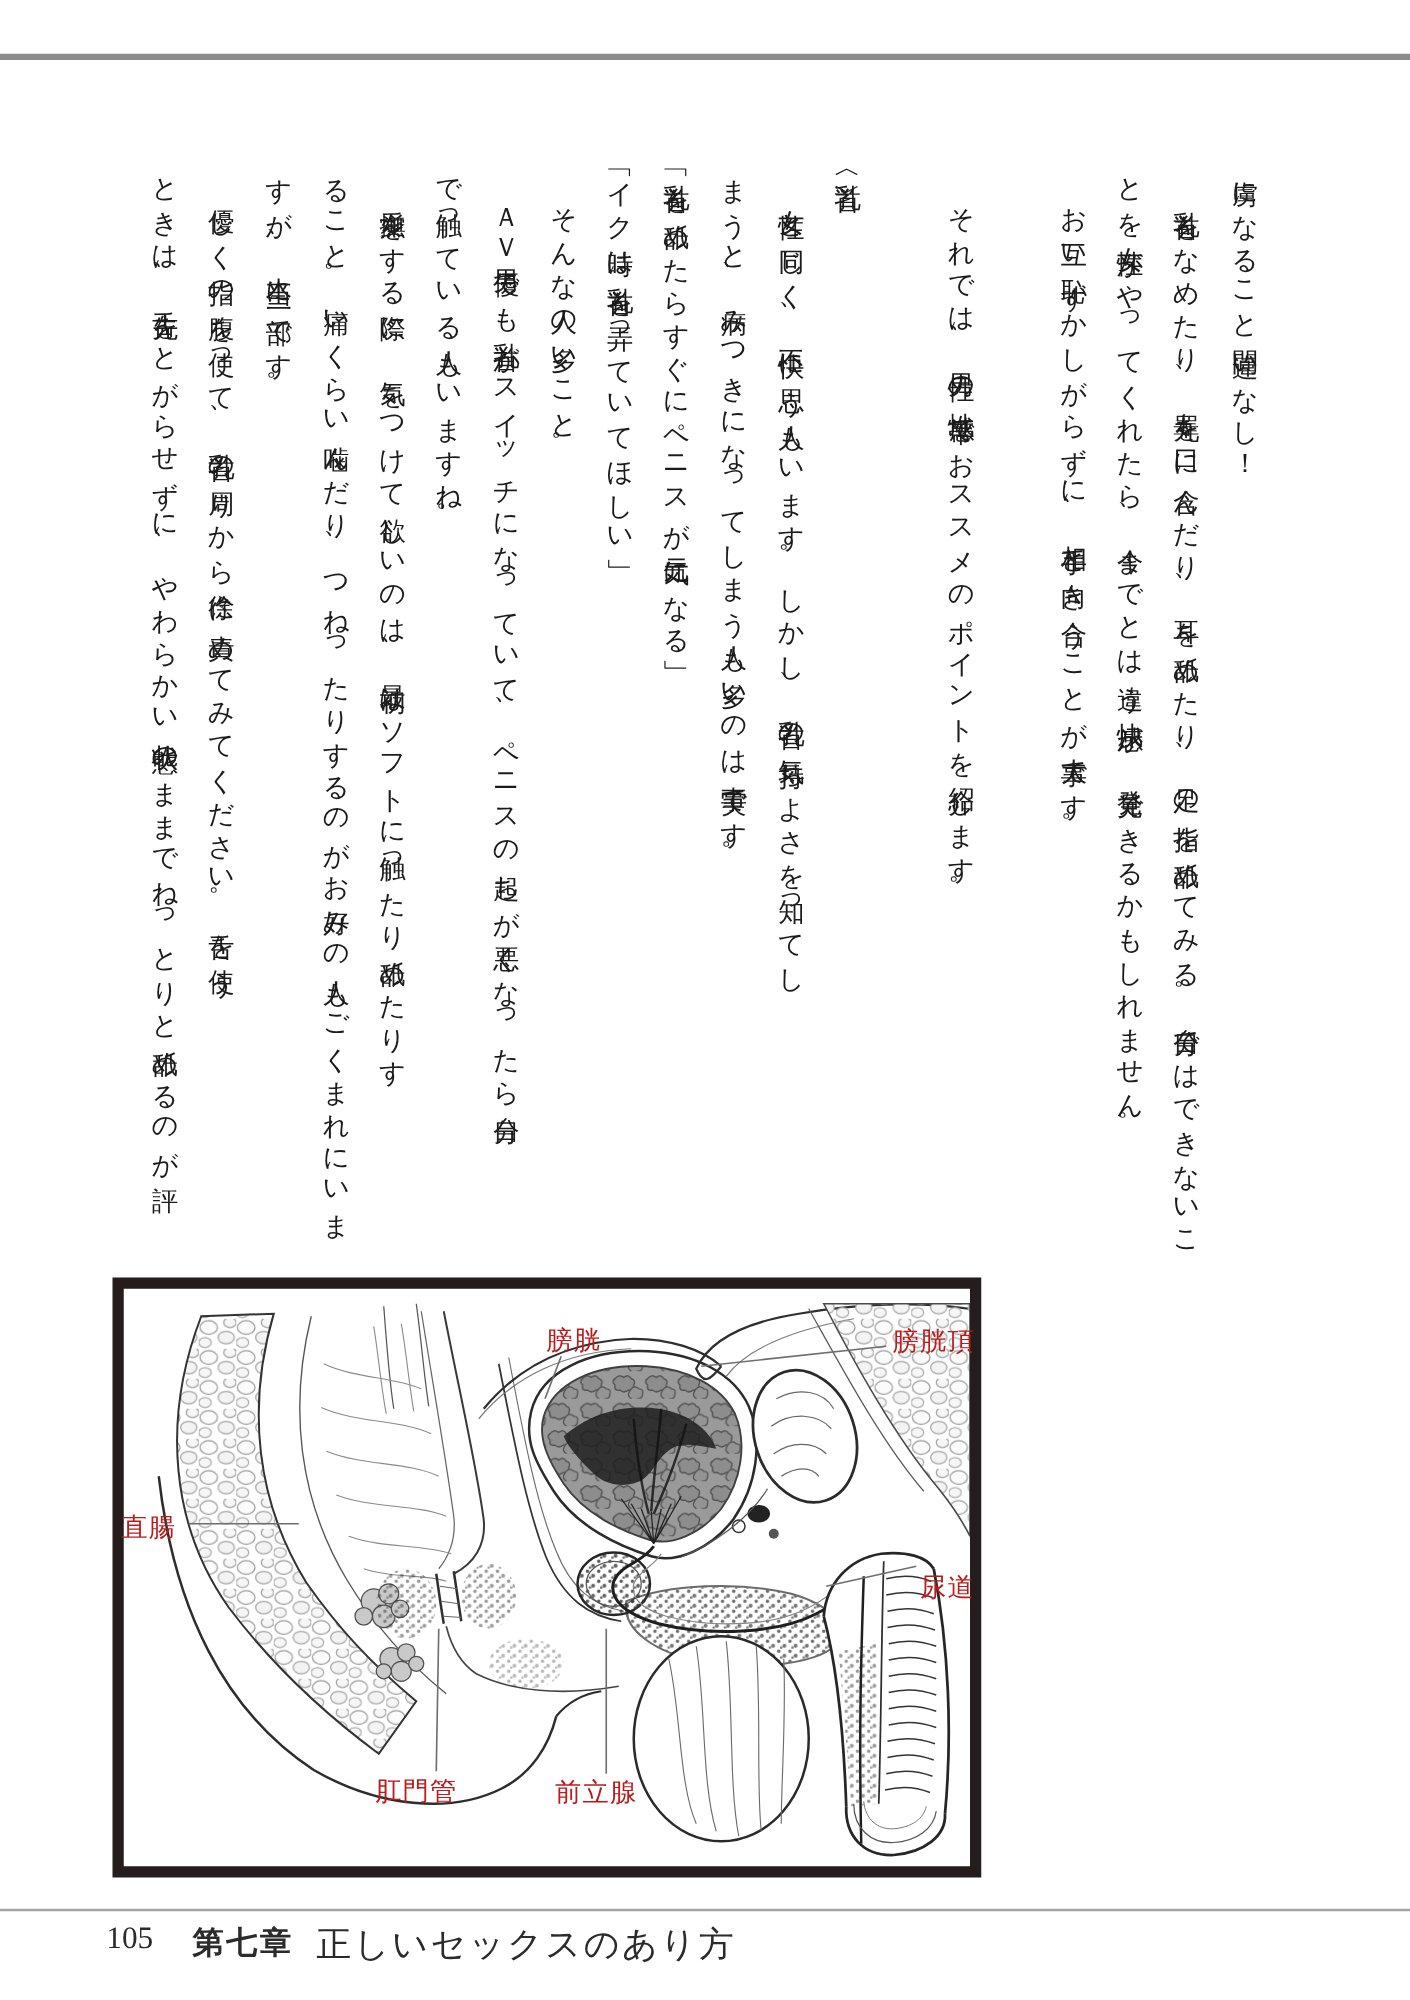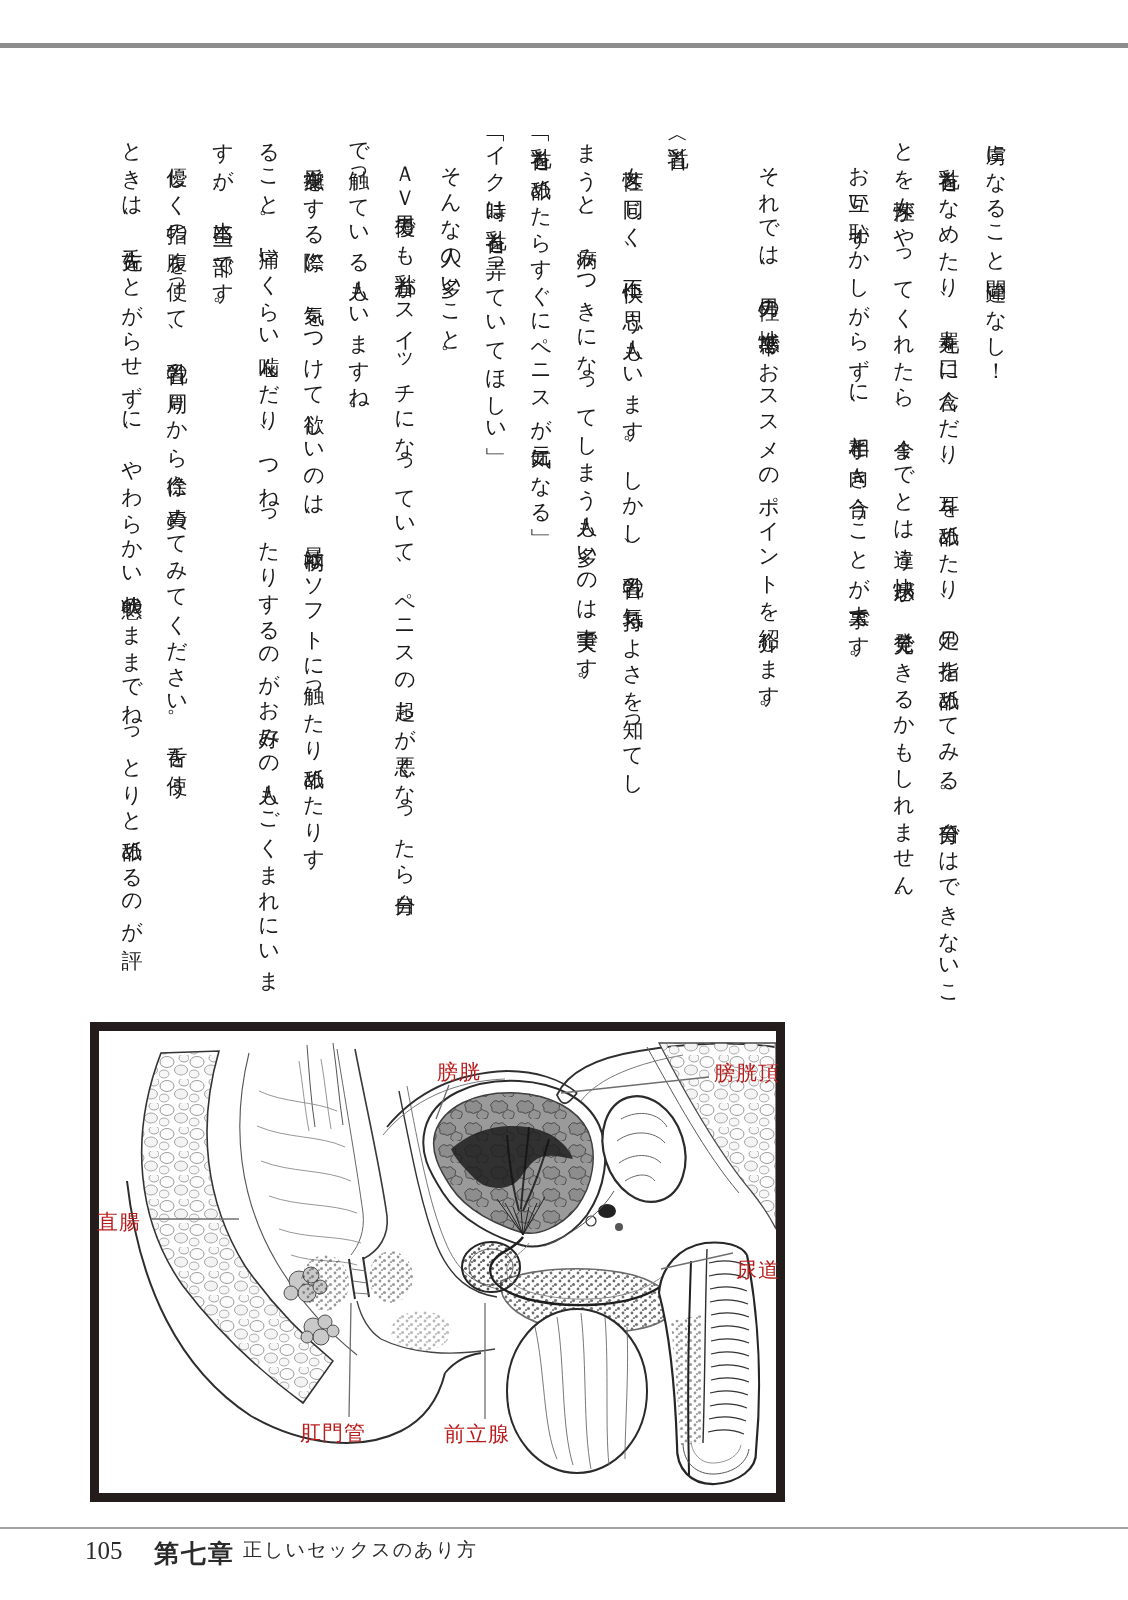--- a/index.html
+++ b/index.html
@@ -11,21 +11,21 @@
   #figure-frame{position:absolute;left:90px;top:1022px;width:695px;height:480px;
         box-sizing:border-box;border:9px solid #241d1b;background:#ffffff;}
   #figure-frame svg{display:block;width:677px;height:462px;}
   .fig-label{position:absolute;font-family:"Liberation Sans","DejaVu Sans",sans-serif;
         font-size:21px;color:#b91c1c;letter-spacing:1px;white-space:nowrap;}
   #footer-rule{position:absolute;left:0;top:1527px;width:1128px;height:2px;}
   .footer-text{position:absolute;top:1537px;color:#2b2b2b;}
   #page-number{left:85px;font-size:25px;font-family:"Liberation Serif","DejaVu Serif",serif;}
   #chapter-label{left:154px;font-size:25px;font-weight:bold;
         font-family:"Liberation Sans","DejaVu Sans",sans-serif;letter-spacing:2px;text-align:right;}
-  #chapter-title{left:243px;font-size:19px;
+  #chapter-title{left:253px;font-size:28px;
         font-family:"Liberation Sans","DejaVu Sans",sans-serif;letter-spacing:2px;}
 </style>
 </head>
 <body>
 
 <div id="page">
 
   <div id="top-rule" style="background:#8c8c8c;"></div>
 
   <div>

